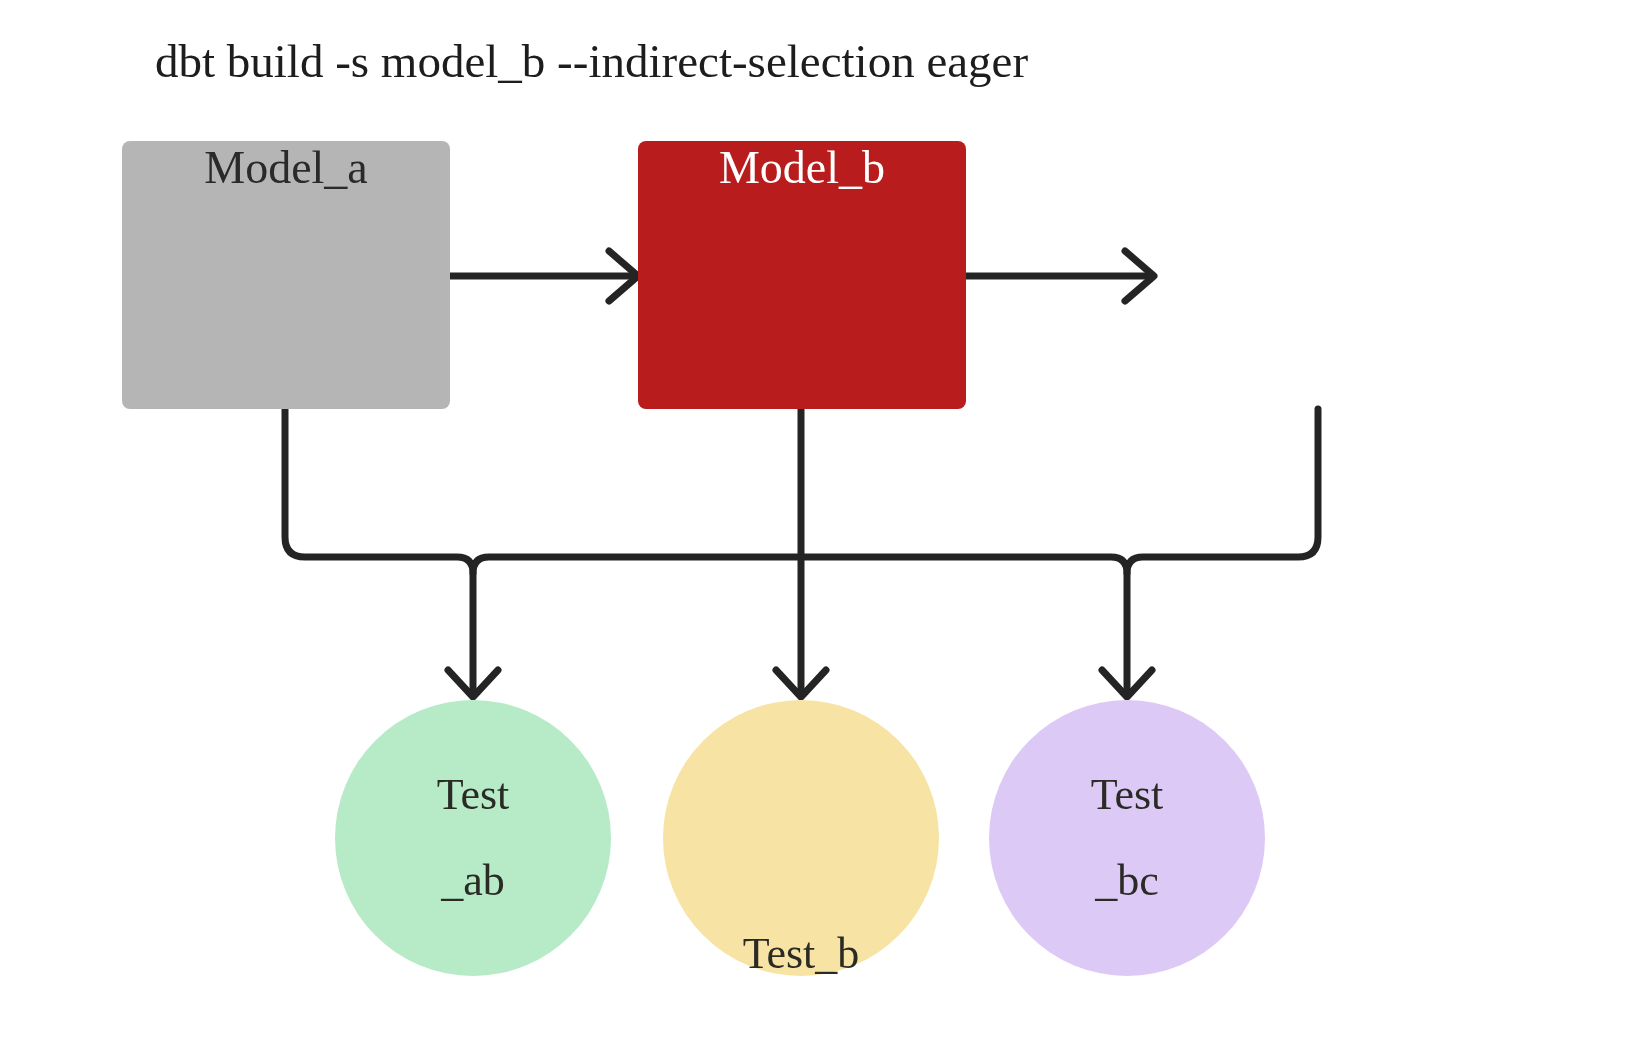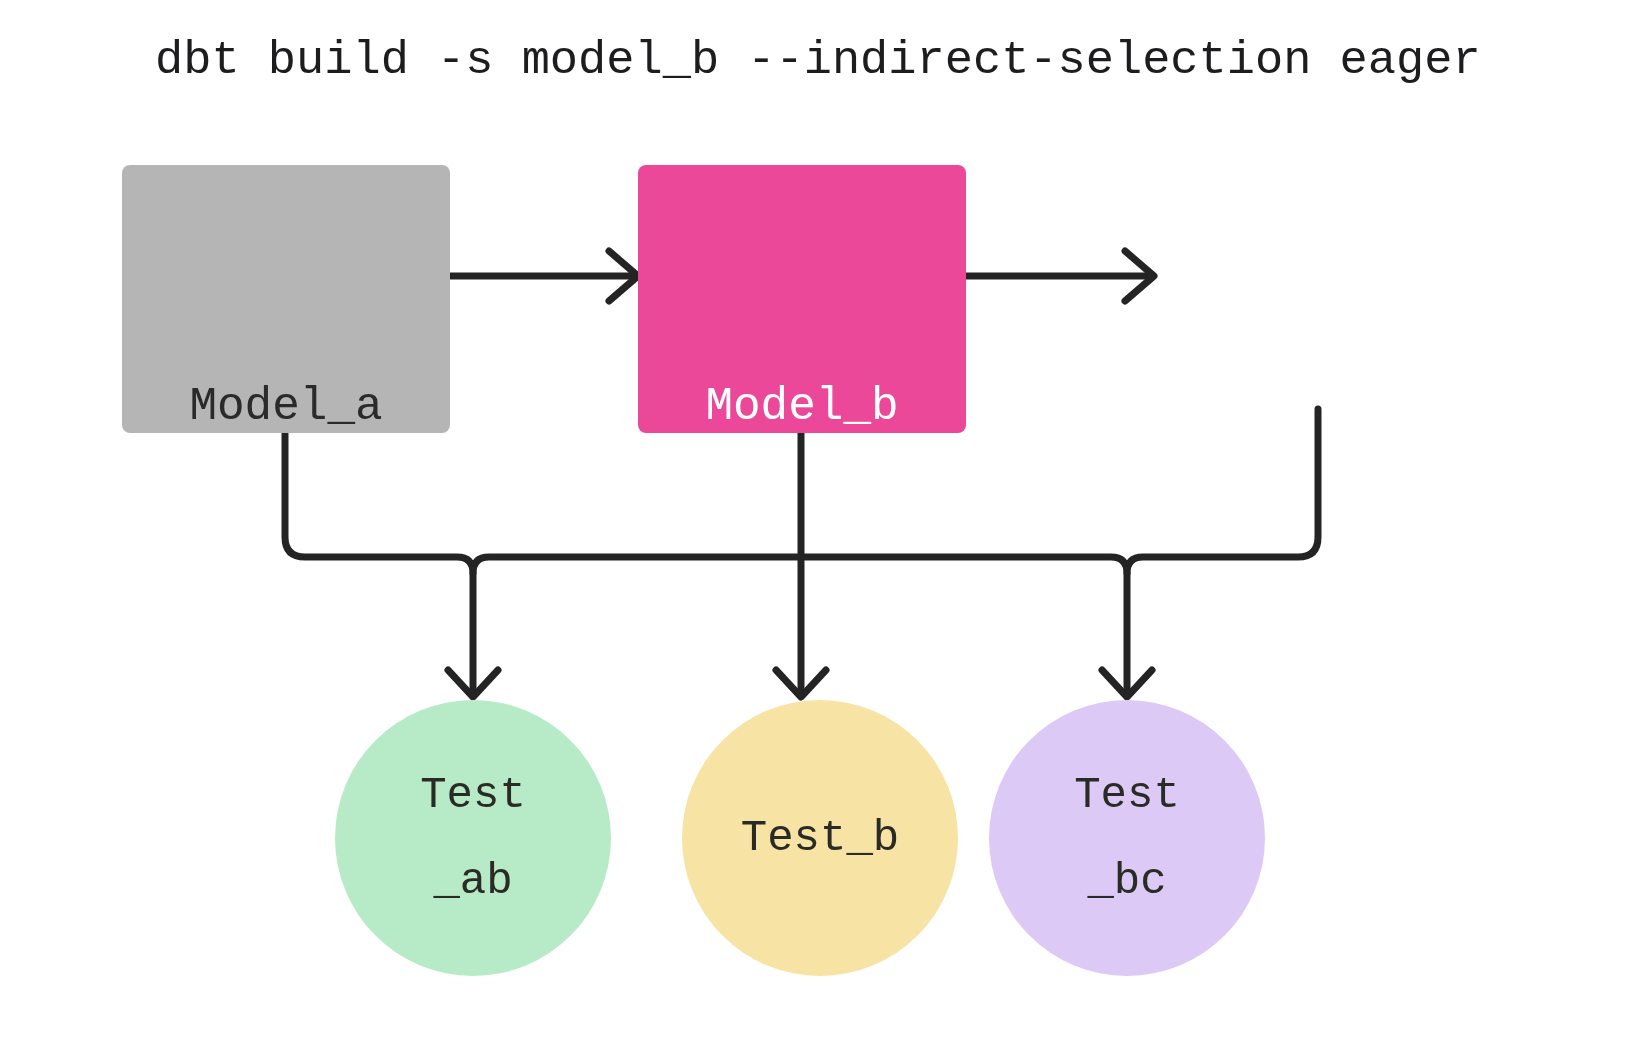--- a/index.html
+++ b/index.html
@@ -6,45 +6,44 @@
     margin: 0;
     padding: 0;
     background: #ffffff;
   }
   .canvas {
     position: relative;
     width: 1520px;
     height: 1060px;
     background: #ffffff;
     overflow: hidden;
-    font-family: Liberation Mono, monospace;
+    font-family: Liberation Serif, serif;
   }
   .title {
     position: absolute;
     left: 155px;
     top: 34px;
     font-size: 47px;
     line-height: 54px;
     font-weight: 500;
     letter-spacing: 0px;
     color: #1d1d1f;
     white-space: nowrap;
   }
   .model-box {
     position: absolute;
     top: 141px;
     width: 328px;
     height: 268px;
     border-radius: 8px;
     display: flex;
-    align-items: flex-end;
+    align-items: flex-start;
     justify-content: center;
     font-size: 46px;
     font-weight: 500;
-    margin-top: 24px;
   }
   .model-a { left: 122px; }
   .model-b { left: 638px; }
   .model-c { left: 1154px; }
   .dark-text  { color: #2a2a2a; }
   .light-text { color: #ffffff; }
   .test-circle {
     position: absolute;
     top: 700px;
     width: 276px;
@@ -53,21 +52,21 @@
     display: flex;
     flex-direction: column;
     align-items: center;
     justify-content: center;
     row-gap: 42px;
     font-size: 44px;
     font-weight: 500;
     color: #2b2b26;
   }
   .test-ab { left: 335px; }
-  .test-b  { left: 682px; }
+  .test-b  { left: 663px; justify-content: flex-end; }
   .test-bc { left: 989px; }
   .test-circle span { line-height: 44px; }
   .test-circle span:empty { display: none; }
   .connector-layer {
     position: absolute;
     left: 0;
     top: 0;
     width: 1630px;
     height: 1060px;
   }
@@ -99,21 +98,21 @@
       <path d="M 448 670 L 473 697 L 498 670"></path>
       <path d="M 776 670 L 801 697 L 826 670"></path>
       <path d="M 1102 670 L 1127 697 L 1152 670"></path>
     </g>
   </svg>
 
   <div class="model-box model-a dark-text" style="background: rgb(181, 181, 181);">
     <span>Model_a</span>
   </div>
 
-  <div class="model-box model-b light-text" style="background: #ec4899;">
+  <div class="model-box model-b light-text" style="background: #b91c1c;">
     <span>Model_b</span>
   </div>
 
 
   <div class="test-circle test-ab" style="background: rgb(183, 235, 199);">
     <span>Test</span>
     <span>_ab</span>
   </div>
 
   <div class="test-circle test-b" style="background: rgb(247, 228, 164);">

